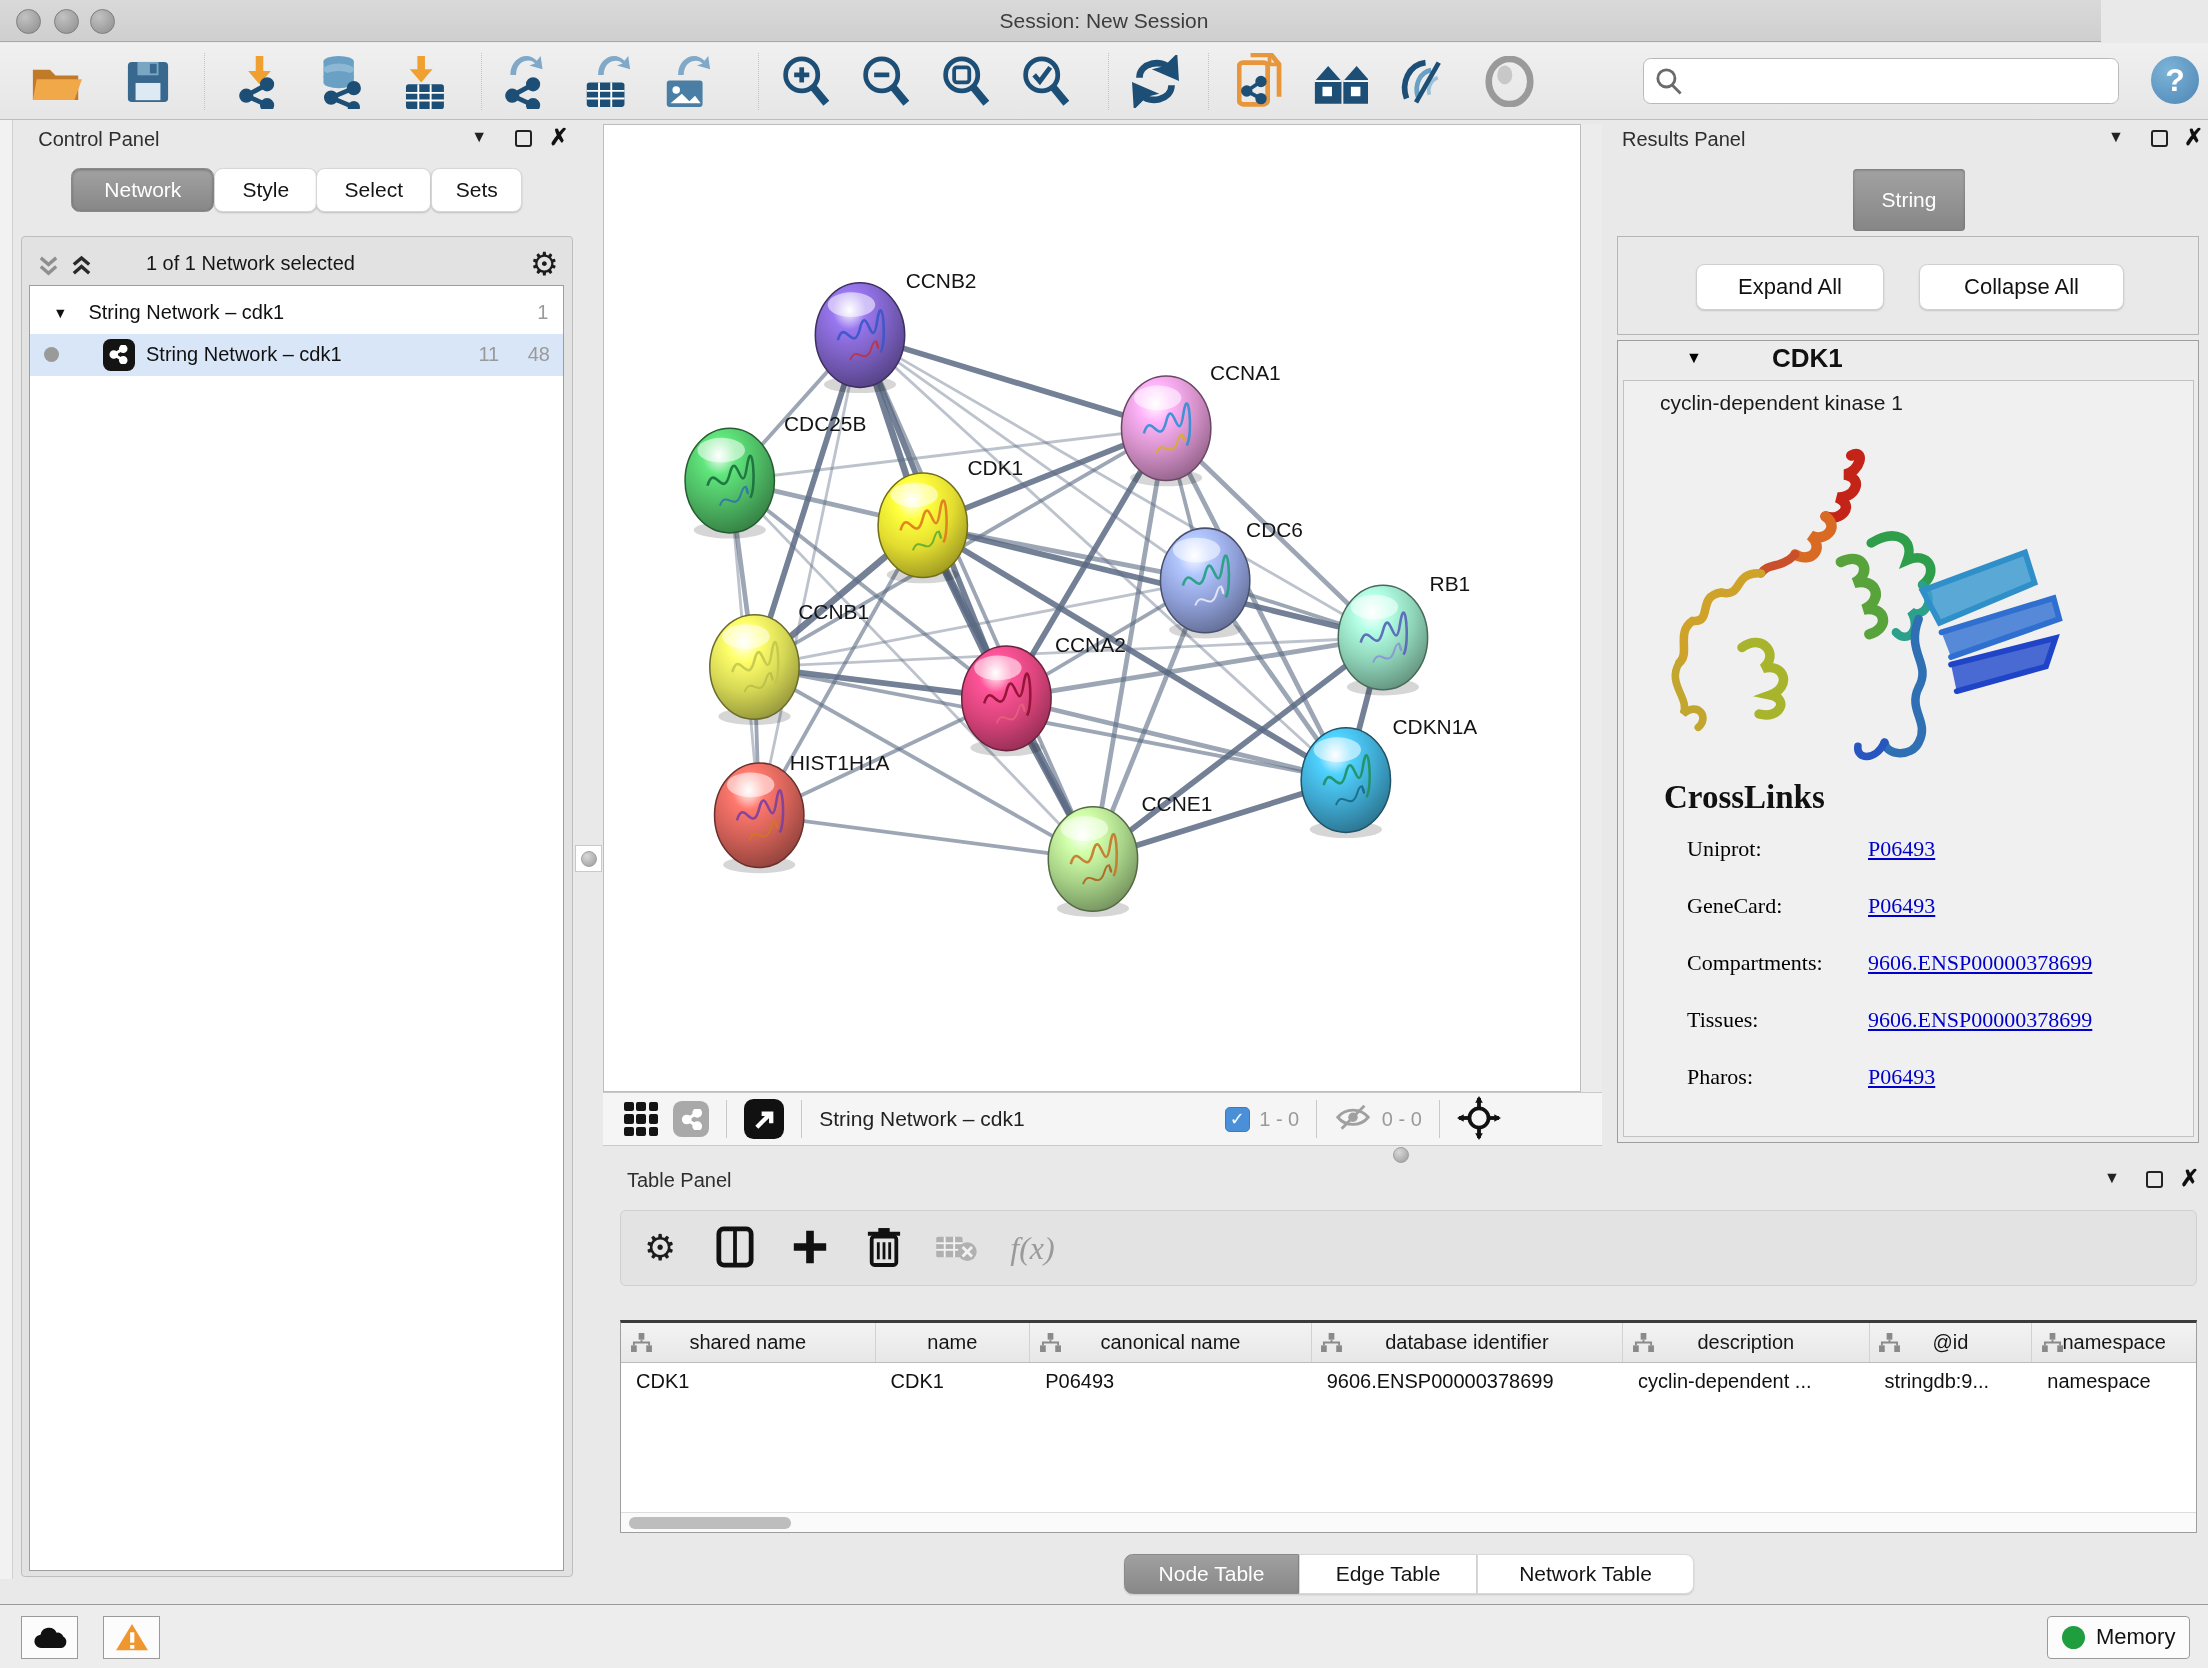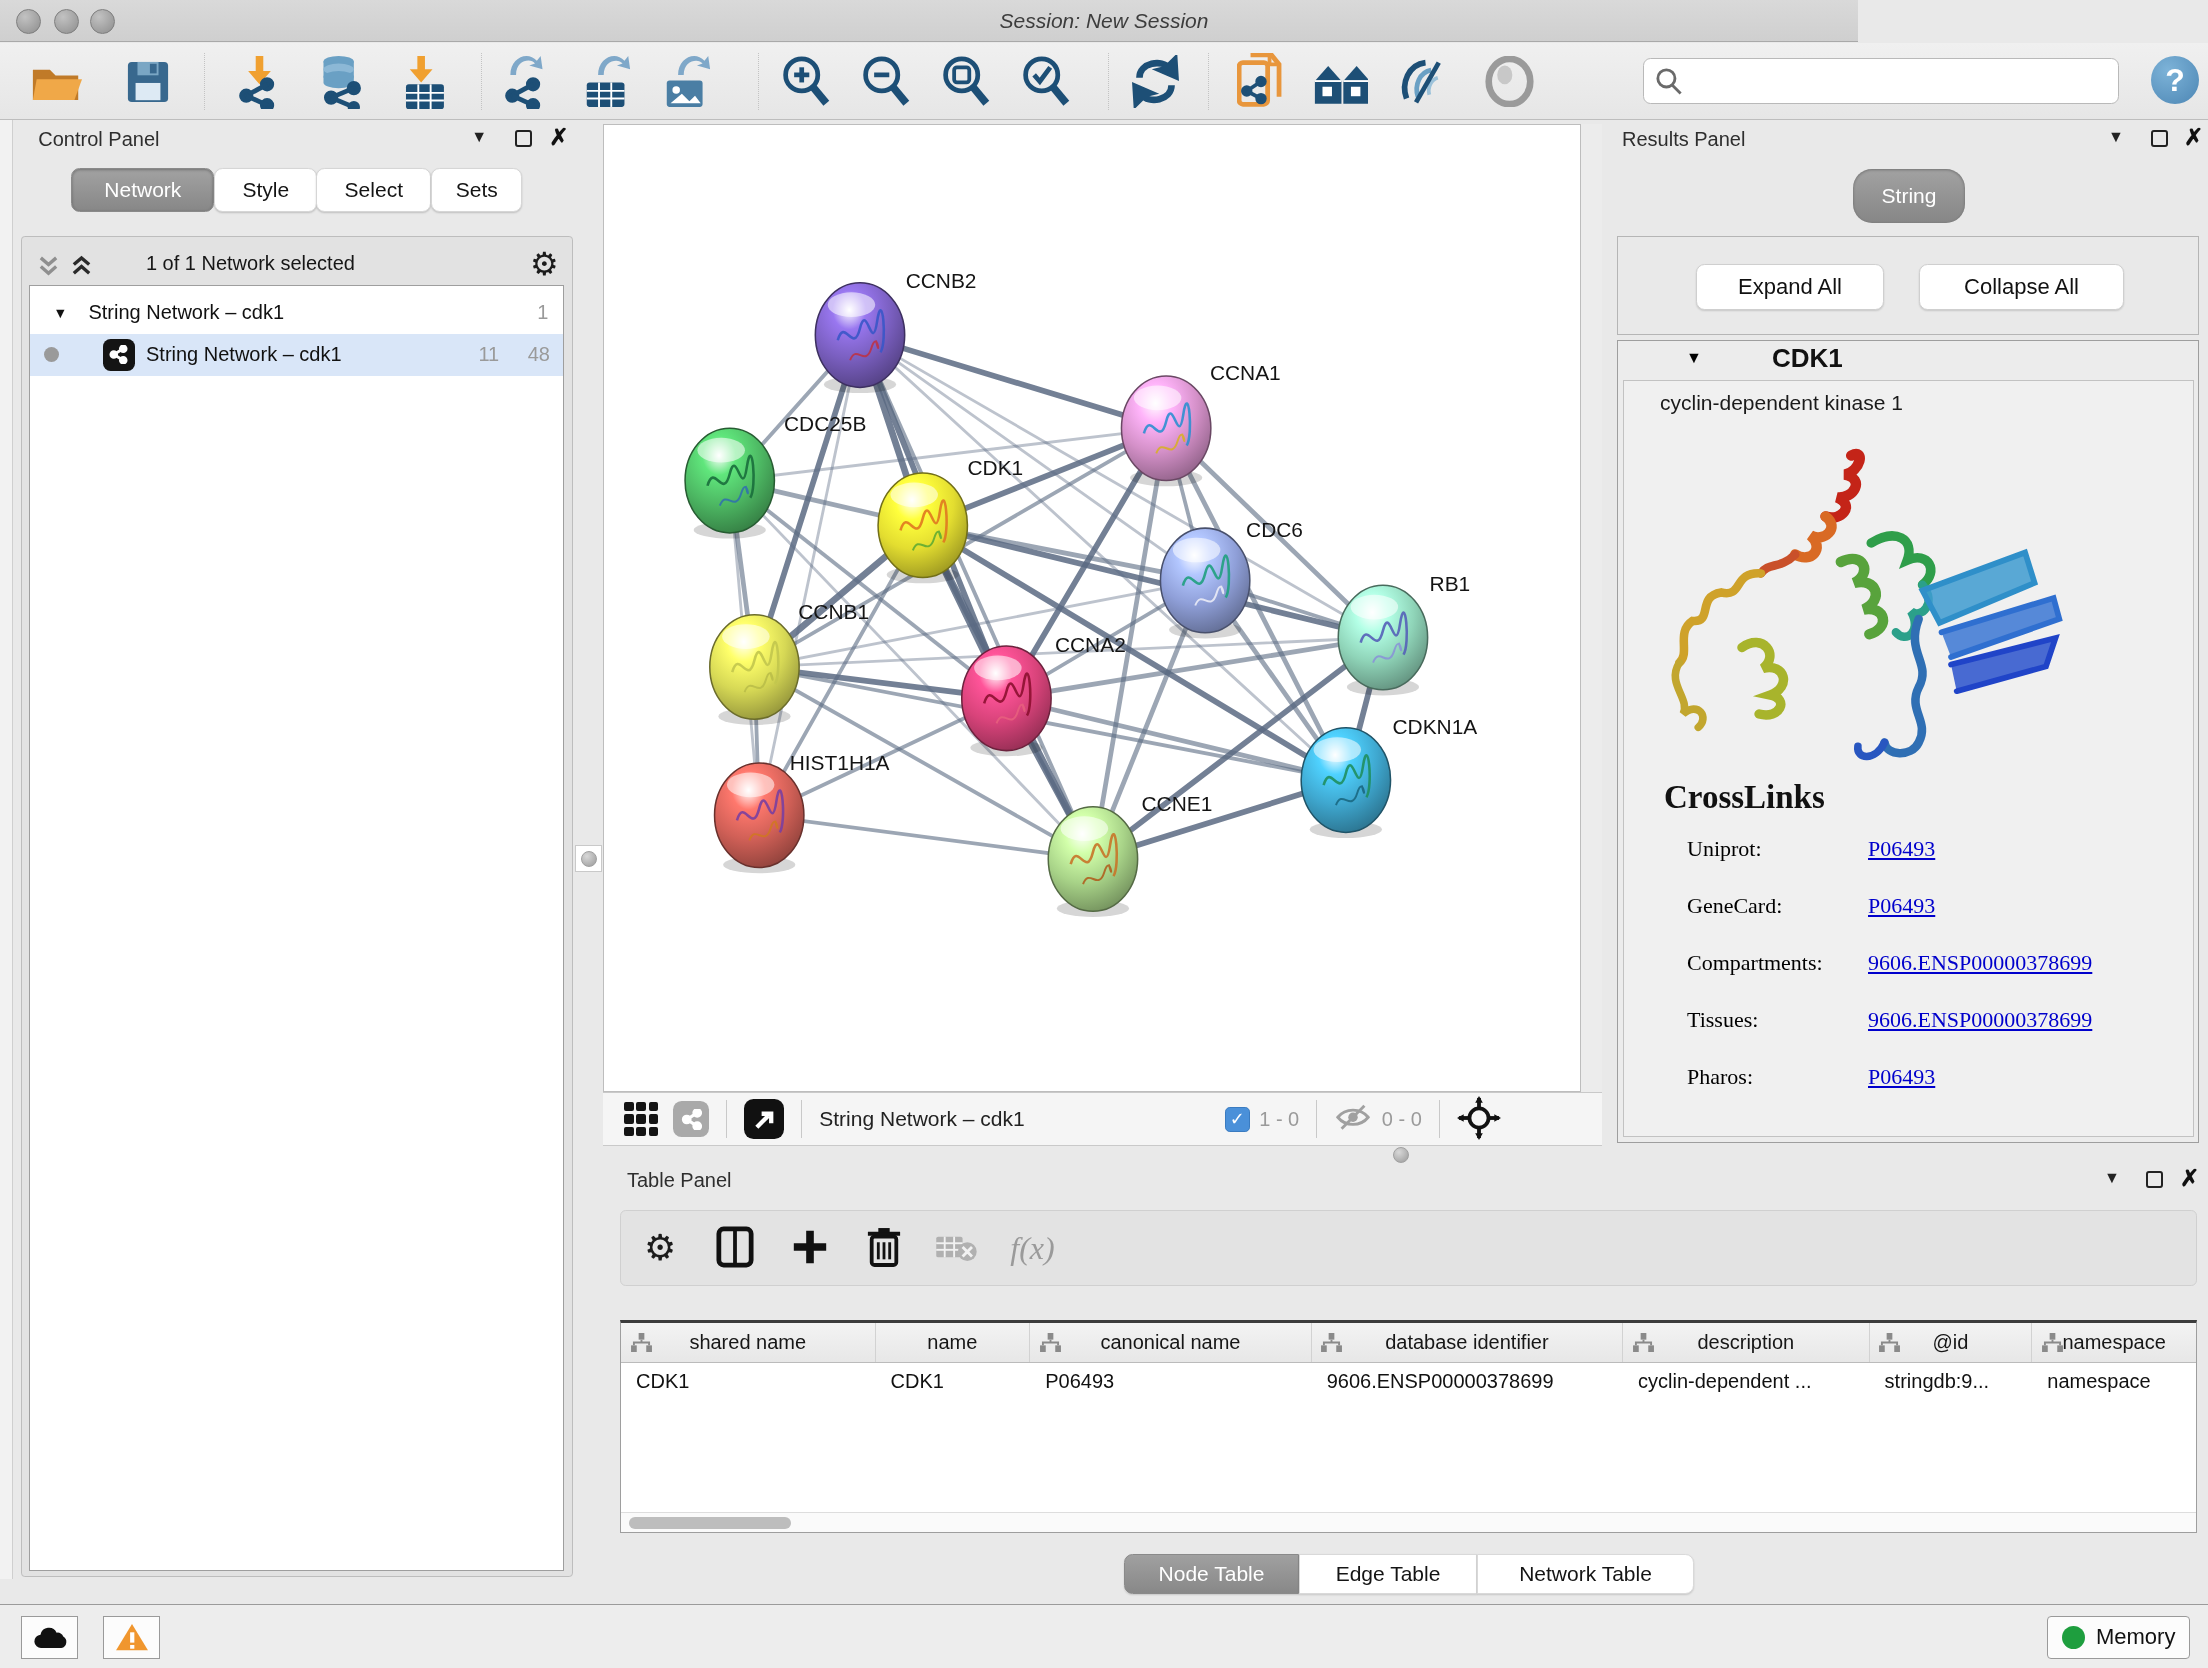--- a/index.html
+++ b/index.html
@@ -1,22 +1,22 @@
 <!DOCTYPE html>
 <html style="font-size:15px"><head>
 <meta charset="utf-8">
 <style>
   * { margin:0; padding:0; box-sizing:border-box; }
   html,body { width:2208px; height:1668px; overflow:hidden;
     font-family:"Liberation Sans", sans-serif; background:#e9e9e9; }
   .abs { position:absolute; }
 
   
-  .titlebar { left:0; top:0; width:1858px; height:42px;
-    background:linear-gradient(#d9d9d9,#cfcfcf); border-bottom:1px solid #a9a9a9;font-style:italic; }
+  .titlebar { left:0; top:0; width:2101px; height:42px;
+    background:linear-gradient(#d9d9d9,#cfcfcf); border-bottom:1px solid #a9a9a9; }
   .traffic { width:25px; height:25px; border-radius:50%; top:8.6px;
     background:radial-gradient(circle at 35% 30%, #c2c2c2, #8d8d8d); border:1px solid #7e7e7e; }
   .win-title { top:8.6px; width:2208px; text-align:center; font-size:21px; color:#3d3d3d; }
 
   
   .toolbar { left:0; top:43px; width:2208px; height:77px;
     background:linear-gradient(#f0f0f0,#e6e6e6); border-bottom:1px solid #bdbdbd; }
   .tb-sep { top:9.5px; width:0; height:57px; border-left:1.9px dotted #c3c3c3; }
   .tb-ic { top:11.4px; width:55px; height:55px; display:flex; align-items:center; justify-content:center; }
   .searchbox { left:1643px; top:15px; width:476px; height:46px; background:#fff;
@@ -58,21 +58,21 @@
   .checkbox { width:25px; height:25px; border-radius:4.8px; background:#4a90d9; border:1px solid #3a7bc0;
     color:#fff; font-size:18px; display:flex; align-items:center; justify-content:center; }
   .grid9 { display:grid; grid-template-columns:repeat(3,9.5px); grid-gap:2.9px; }
   .grid9 span { width:9.5px; height:9.5px; background:#141414; border-radius:1.9px; }
   .shbtn { width:36px; height:36px; border-radius:8.6px; background:#a9a9a9;
     display:flex; align-items:center; justify-content:center; }
   .birdseye { width:40px; height:40px; border-radius:9.5px; background:#111;
     display:flex; align-items:center; justify-content:center; }
 
   
-  .res-tab { left:1853px; top:169px; width:112px; height:54px; border-radius:19px;
+  .res-tab { left:1853px; top:169px; width:112px; height:62px; border-radius:4px;
     background:linear-gradient(#a2a2a2,#868686); color:#fff; font-size:21px;
     display:flex; align-items:center; justify-content:center; box-shadow:inset 0 1px 2.9px rgba(0,0,0,.3);text-align:right; }
   .res-btnbox { left:1617px; top:236px; width:582px; height:99px; background:#e9e9e9;
     border:1.9px solid #b5b5b5; }
   .res-btn { top:27px; height:46px; background:#fff; border:1px solid #cfcfcf; border-radius:8.6px;
     font-size:22px; color:#111; display:flex; align-items:center; justify-content:center;
     box-shadow:0 1px 1.9px rgba(0,0,0,.15); }
   .entrybox { left:1617px; top:340px; width:582px; height:803px; background:#ececec; border:1.9px solid #9e9e9e; }
   .innerbox { left:1623px; top:380px; width:571px; height:757px; background:#f0f0f0; border:1px solid #c2c2c2; }
   .serif { font-family:"Liberation Serif", serif; }

